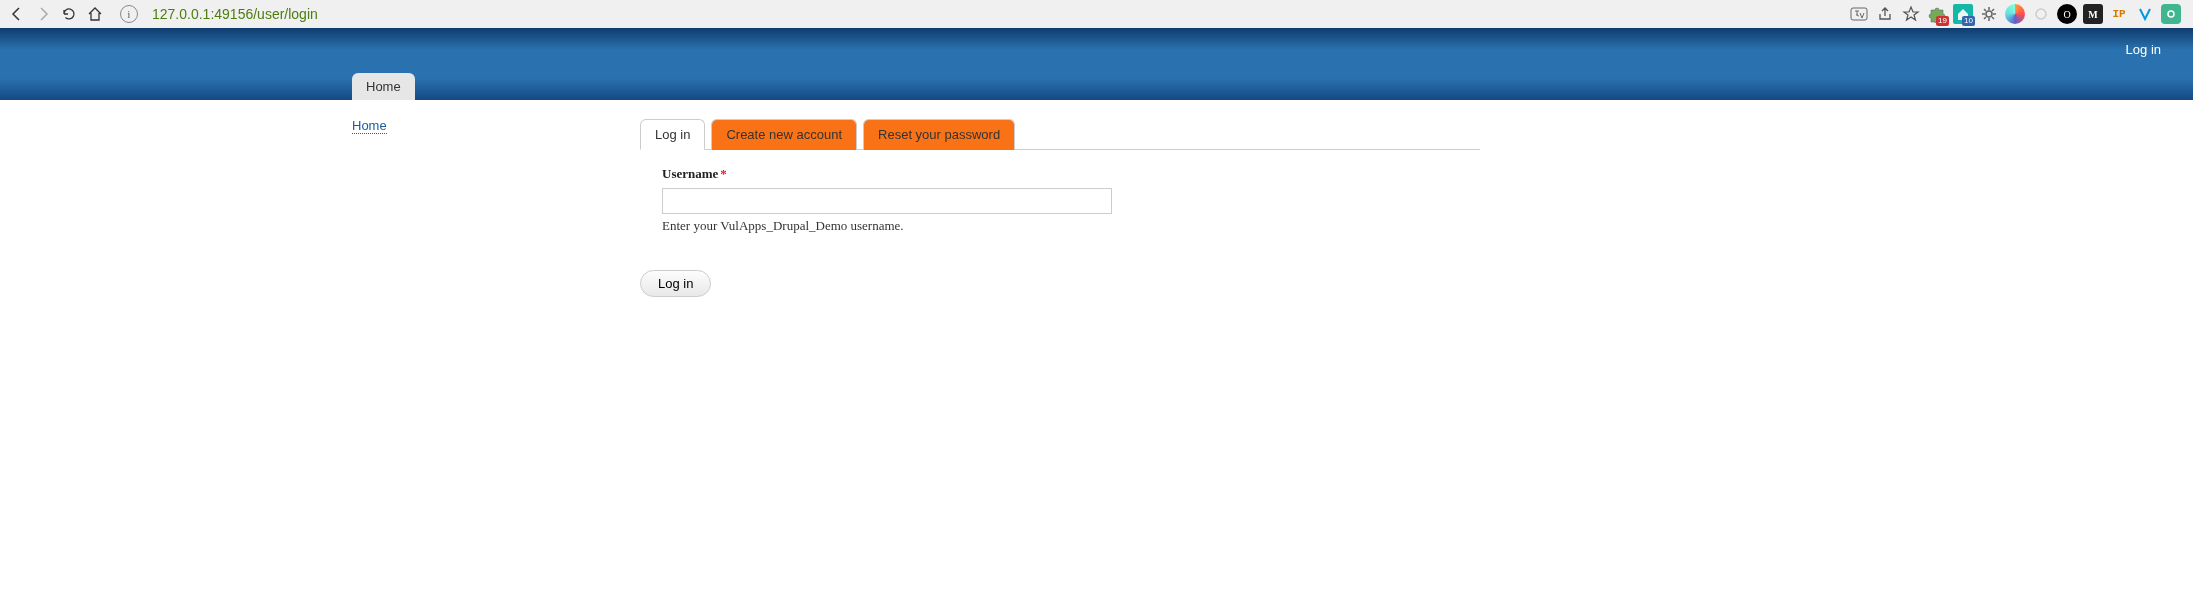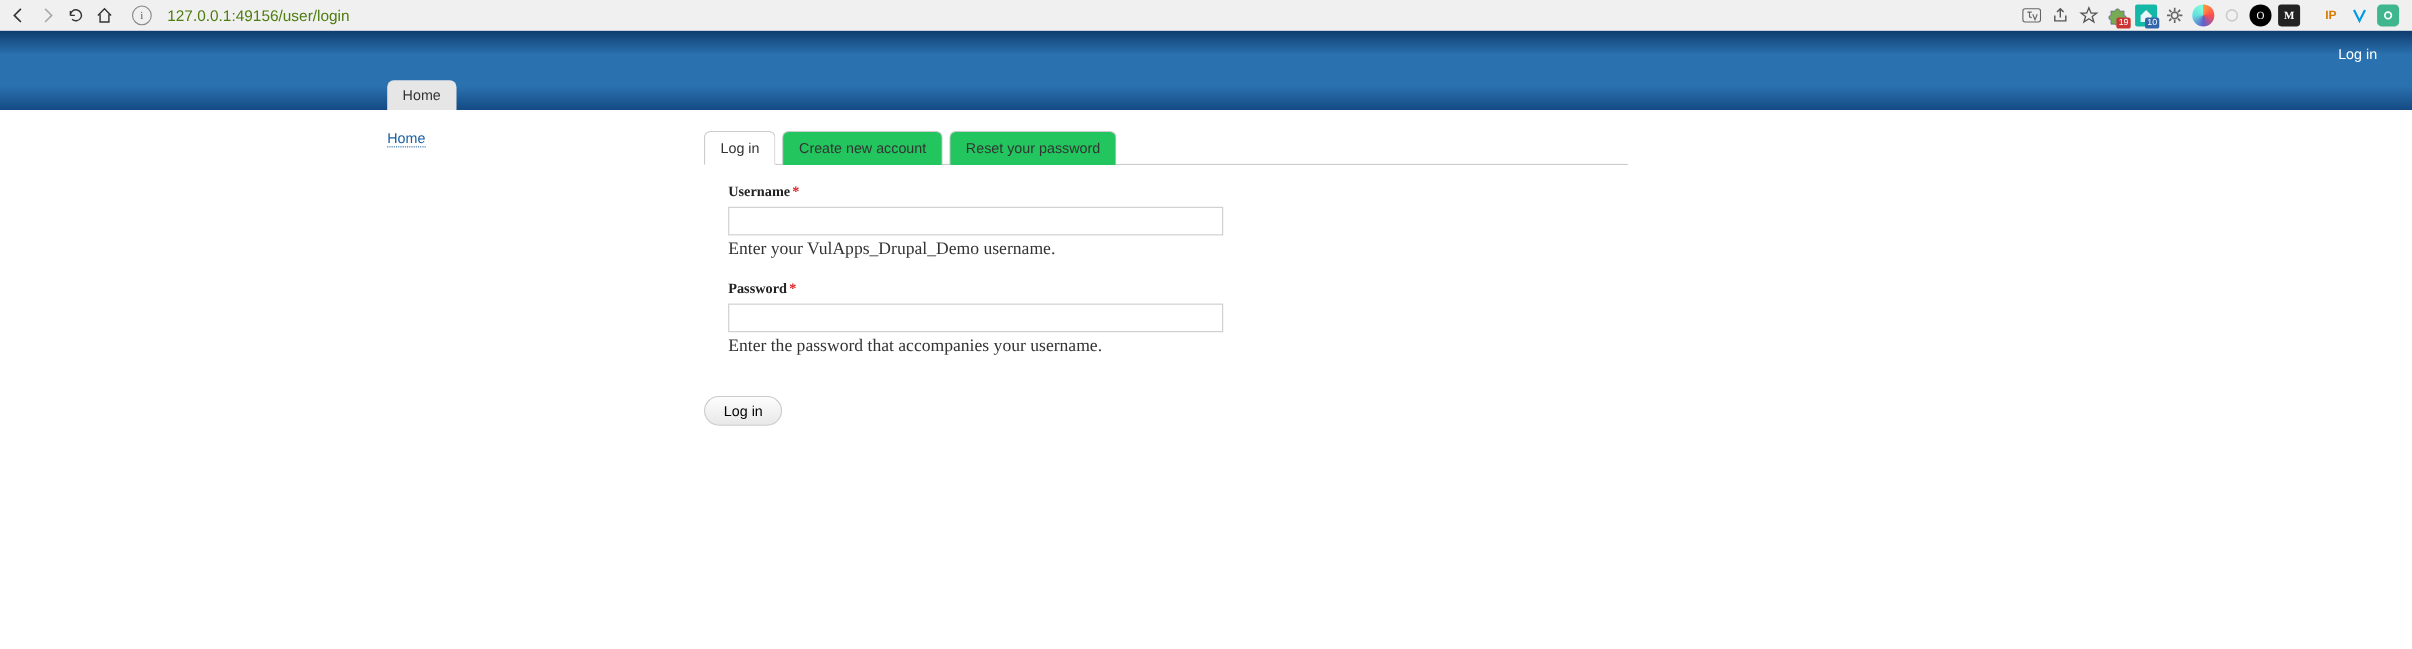--- a/index.html
+++ b/index.html
@@ -60,21 +60,21 @@
     }
     .ext-icon.blue-badge .badge { background: #36a; }
     .ext-icon.square-purple { background:#14b8a6; color:#fff; border-radius:2px; font-size:9px; }
     .ext-icon.colorful-circle {
       background: conic-gradient(#ff9a3c, #ff4e50, #5e60ce, #64dfdf, #80ffdb);
       border-radius: 50%;
     }
     .ext-icon.gear { font-size:16px; color:#666; }
     .ext-icon.black-circle { background:#000; border-radius:50%; color:#fff; font-size:10px; }
     .ext-icon.dark-square { background:#222; color:#fff; border-radius:3px; font-size:10px; font-weight:bold; }
-    .ext-icon.ip-box { color:#d97a00; font-weight:bold; font-family:Liberation Sans, sans-serif; font-size:11px;margin-left:12px; }
+    .ext-icon.ip-box { color:#d97a00; font-weight:bold; font-family:Liberation Mono, monospace; font-size:11px; }
     .ext-icon.blue-v { color:#0099e5; font-weight:bold; }
     .ext-icon.teal-square { background:#3fb68e; border-radius:4px; }
     .ext-icon.puzzle { color:#6a3ea8; }
 
     
     .site-header {
       background: linear-gradient(to bottom, #0f3c6e 0%, #2a71af 30%, #2a71af 70%, #144a84 100%);
       height: 72px;
       position: relative;
     }
@@ -154,21 +154,21 @@
       border-bottom: 1px solid #ccc;
       display: flex;
       gap: 6px;
       margin-bottom: 16px;
     }
     .content-tab {
       border: 1px solid #ccc;
       border-bottom: none;
       border-radius: 6px 6px 0 0;
       padding: 7px 14px;
-      background: #22c55e;
+      background: #f97316;
       font-family: Arial, sans-serif;
       font-size: 13px;
       color: #333;
       cursor: pointer;
       position: relative;
       top: 1px;
     }
     .content-tab.active {
       background: #fff;
       border-bottom: 1px solid #fff;
@@ -185,21 +185,21 @@
     .required-star { color: #d22; margin-left: 2px; }
     .form-input {
       display: block;
       width: 450px;
       height: 26px;
       border: 1px solid #ccc;
       padding: 2px 4px;
       font-size: 13px;
     }
     .form-hint {
-      font-size: 16px;
+      font-size: 13px;
       color: #333;
       margin-top: 4px;
     }
     .submit-btn {
       margin-top: 24px;
       border: 1px solid #ccc;
       border-radius: 14px;
       padding: 5px 17px;
       background: linear-gradient(#fdfdfd, #e8e8e8);
       font-family: Arial, sans-serif;
@@ -316,24 +316,17 @@
 
     <form>
       <div class="form-group">
         <label class="form-label">
           <span>Username</span><span class="required-star">*</span>
         </label>
         <input type="text" class="form-input" style="">
         <div class="form-hint">Enter your VulApps_Drupal_Demo username.</div>
       </div>
 
-      <div class="form-group" style="margin-top:18px;">
-        <label class="form-label">
-          <span>Password</span><span class="required-star">*</span>
-        </label>
-        <input type="password" class="form-input" style="">
-        <div class="form-hint">Enter the password that accompanies your username.</div>
-      </div>
 
       <button type="button" class="submit-btn">Log in</button>
     </form>
   </div>
 </div>
 
 </body></html>

